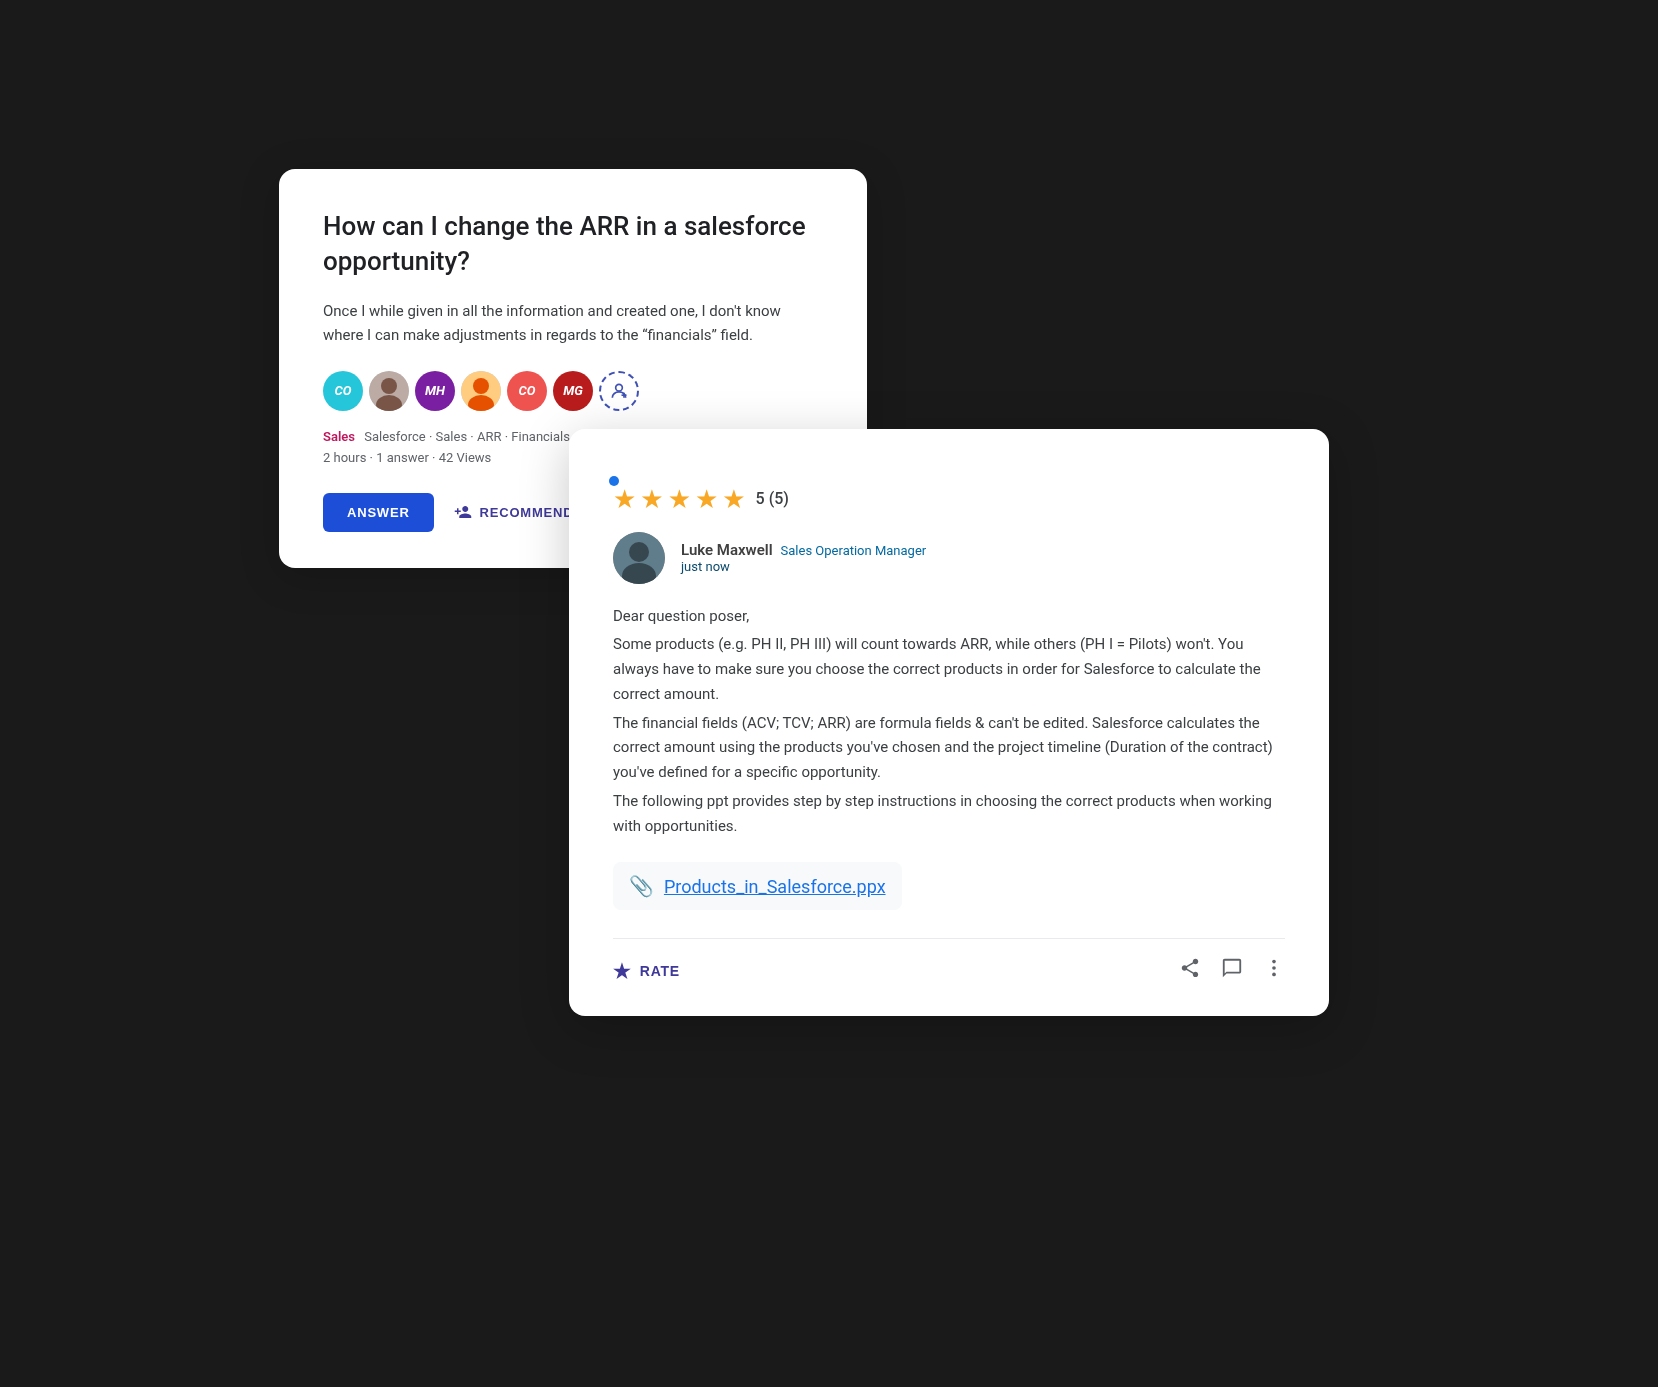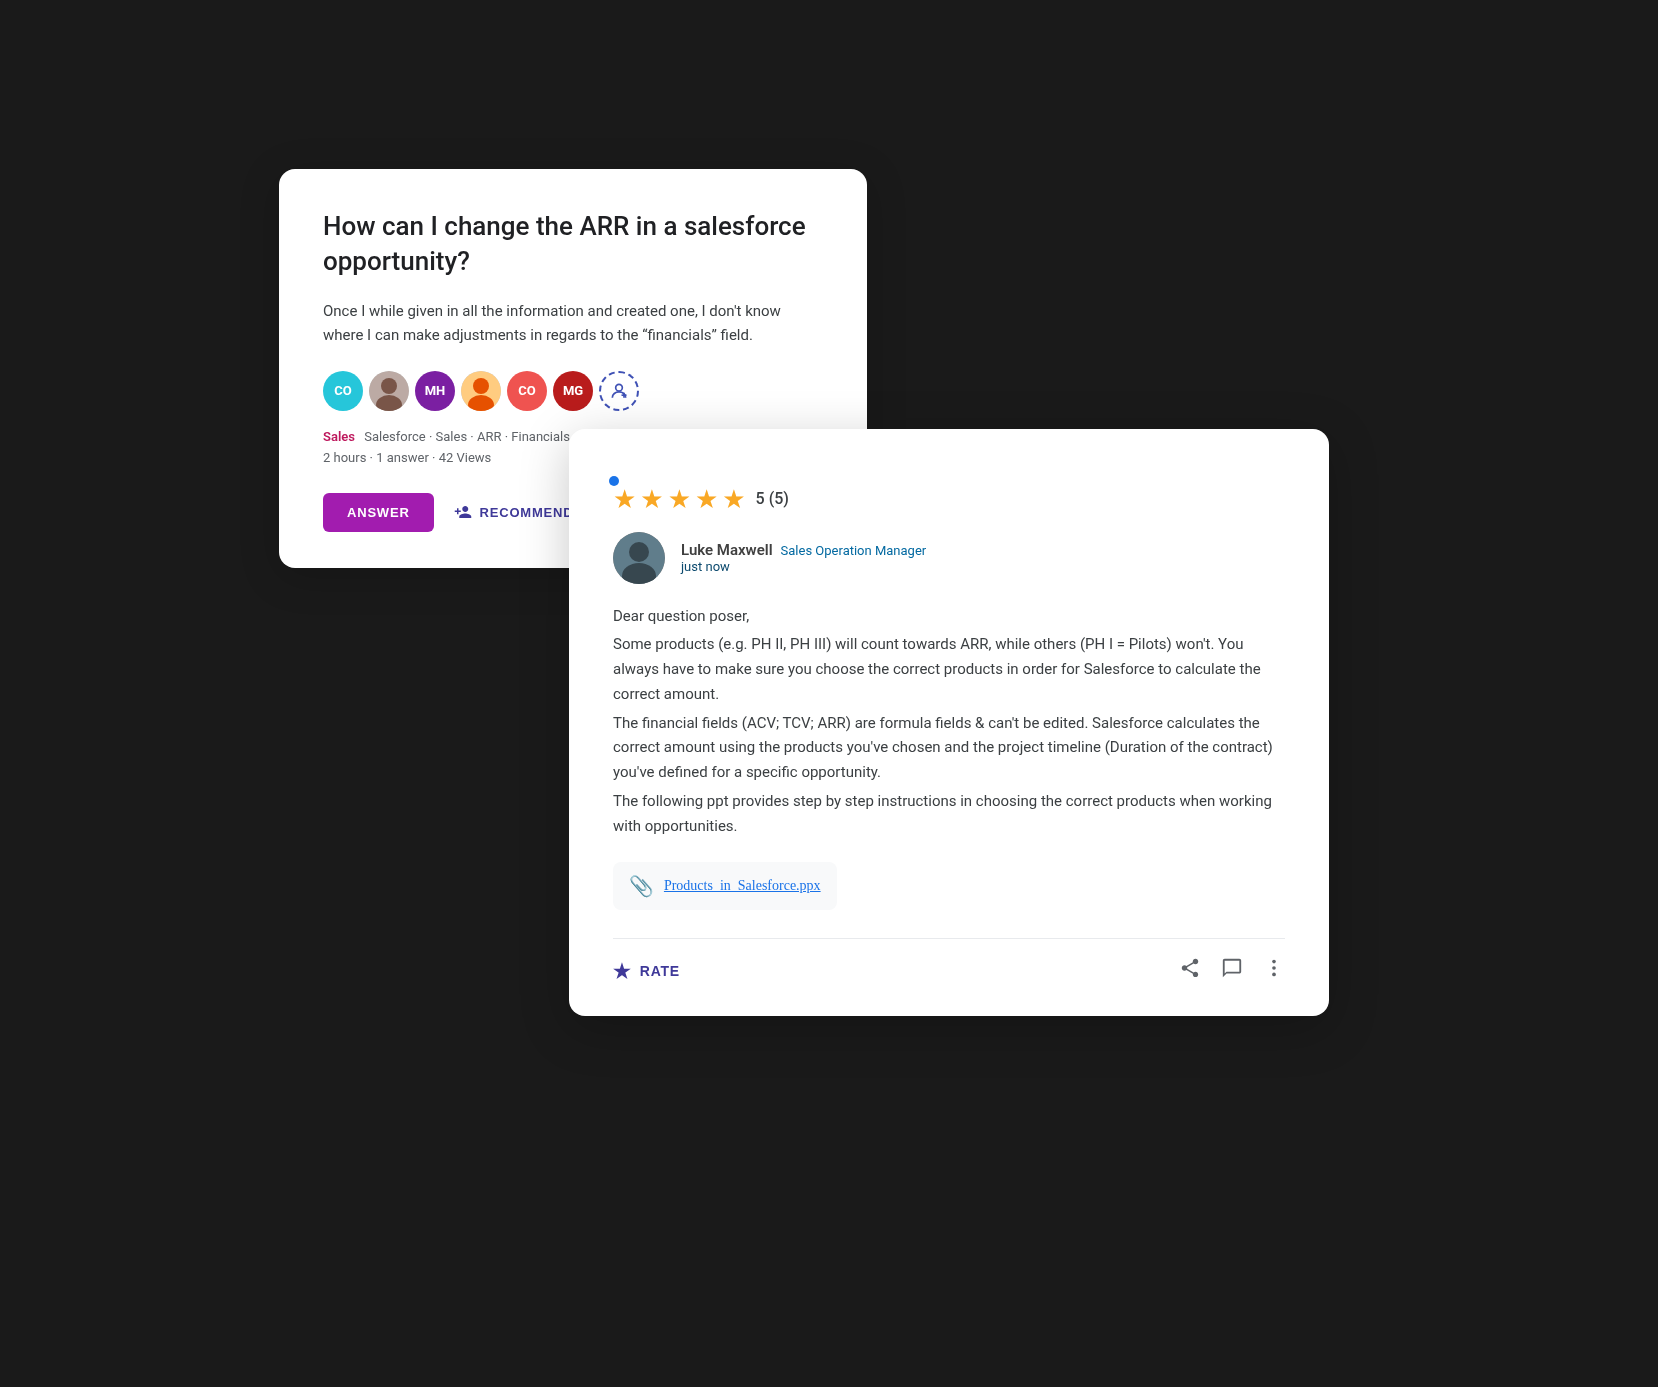--- a/index.html
+++ b/index.html
@@ -59,20 +59,21 @@
       color: #3c4043;
       line-height: 1.6;
       margin-bottom: 24px;
     }
 
     .avatars {
       display: flex;
       align-items: center;
       gap: 6px;
       margin-bottom: 18px;
+      font-style: italic;
     }
 
     .avatar-circle {
       width: 40px;
       height: 40px;
       border-radius: 50%;
       display: flex;
       align-items: center;
       justify-content: center;
       font-size: 13px;
@@ -126,21 +127,21 @@
       margin-bottom: 28px;
     }
 
     .actions-row {
       display: flex;
       align-items: center;
       gap: 20px;
     }
 
     .btn-answer {
-      background: #a21caf;
+      background: #1d4ed8;
       color: #fff;
       border: none;
       border-radius: 6px;
       padding: 12px 24px;
       font-size: 13px;
       font-weight: 700;
       letter-spacing: 0.8px;
       cursor: pointer;
     }
 
@@ -236,24 +237,23 @@
       width: fit-content;
     }
 
     .attachment-icon {
       font-size: 20px;
       color: #5f6368;
     }
 
     .attachment-link {
       color: #1a73e8;
-      font-size: 14px;
+      font-size: 18px;
       text-decoration: underline;
       cursor: pointer;
-      font-family: Liberation Serif, serif;
     }
 
     .answer-footer {
       display: flex;
       align-items: center;
       justify-content: space-between;
       border-top: 1px solid #e8eaed;
       padding-top: 18px;
     }
 

